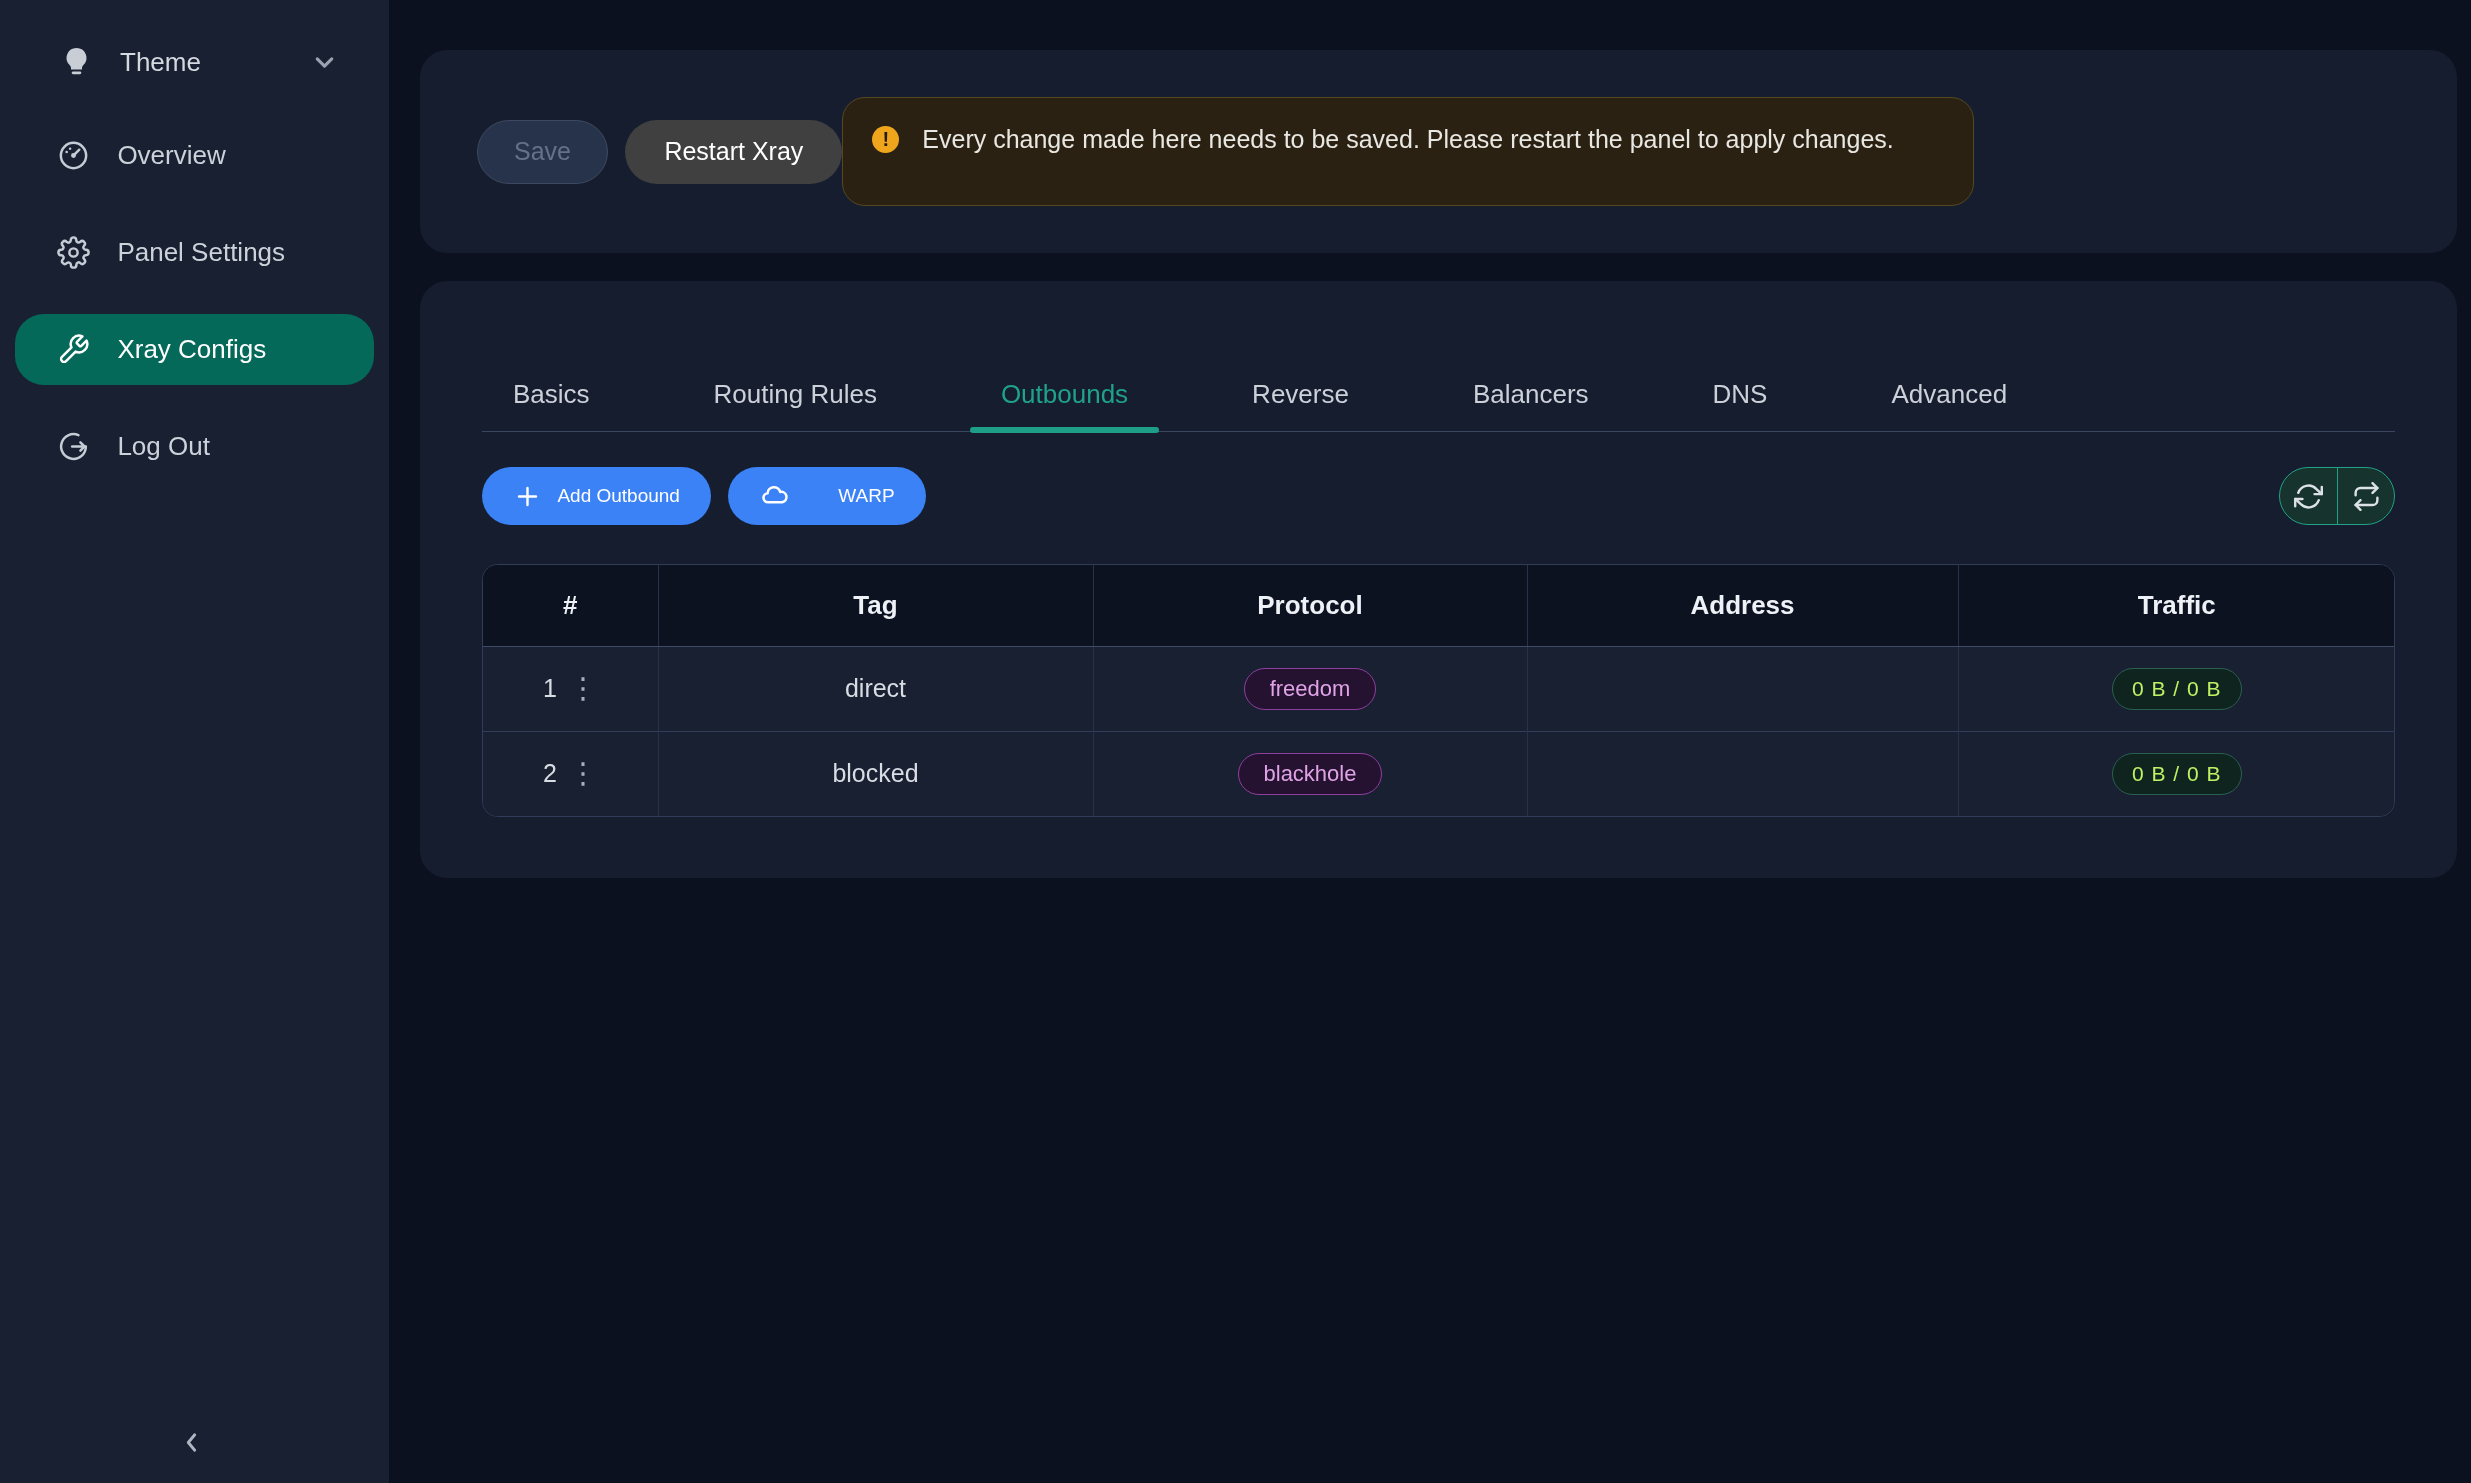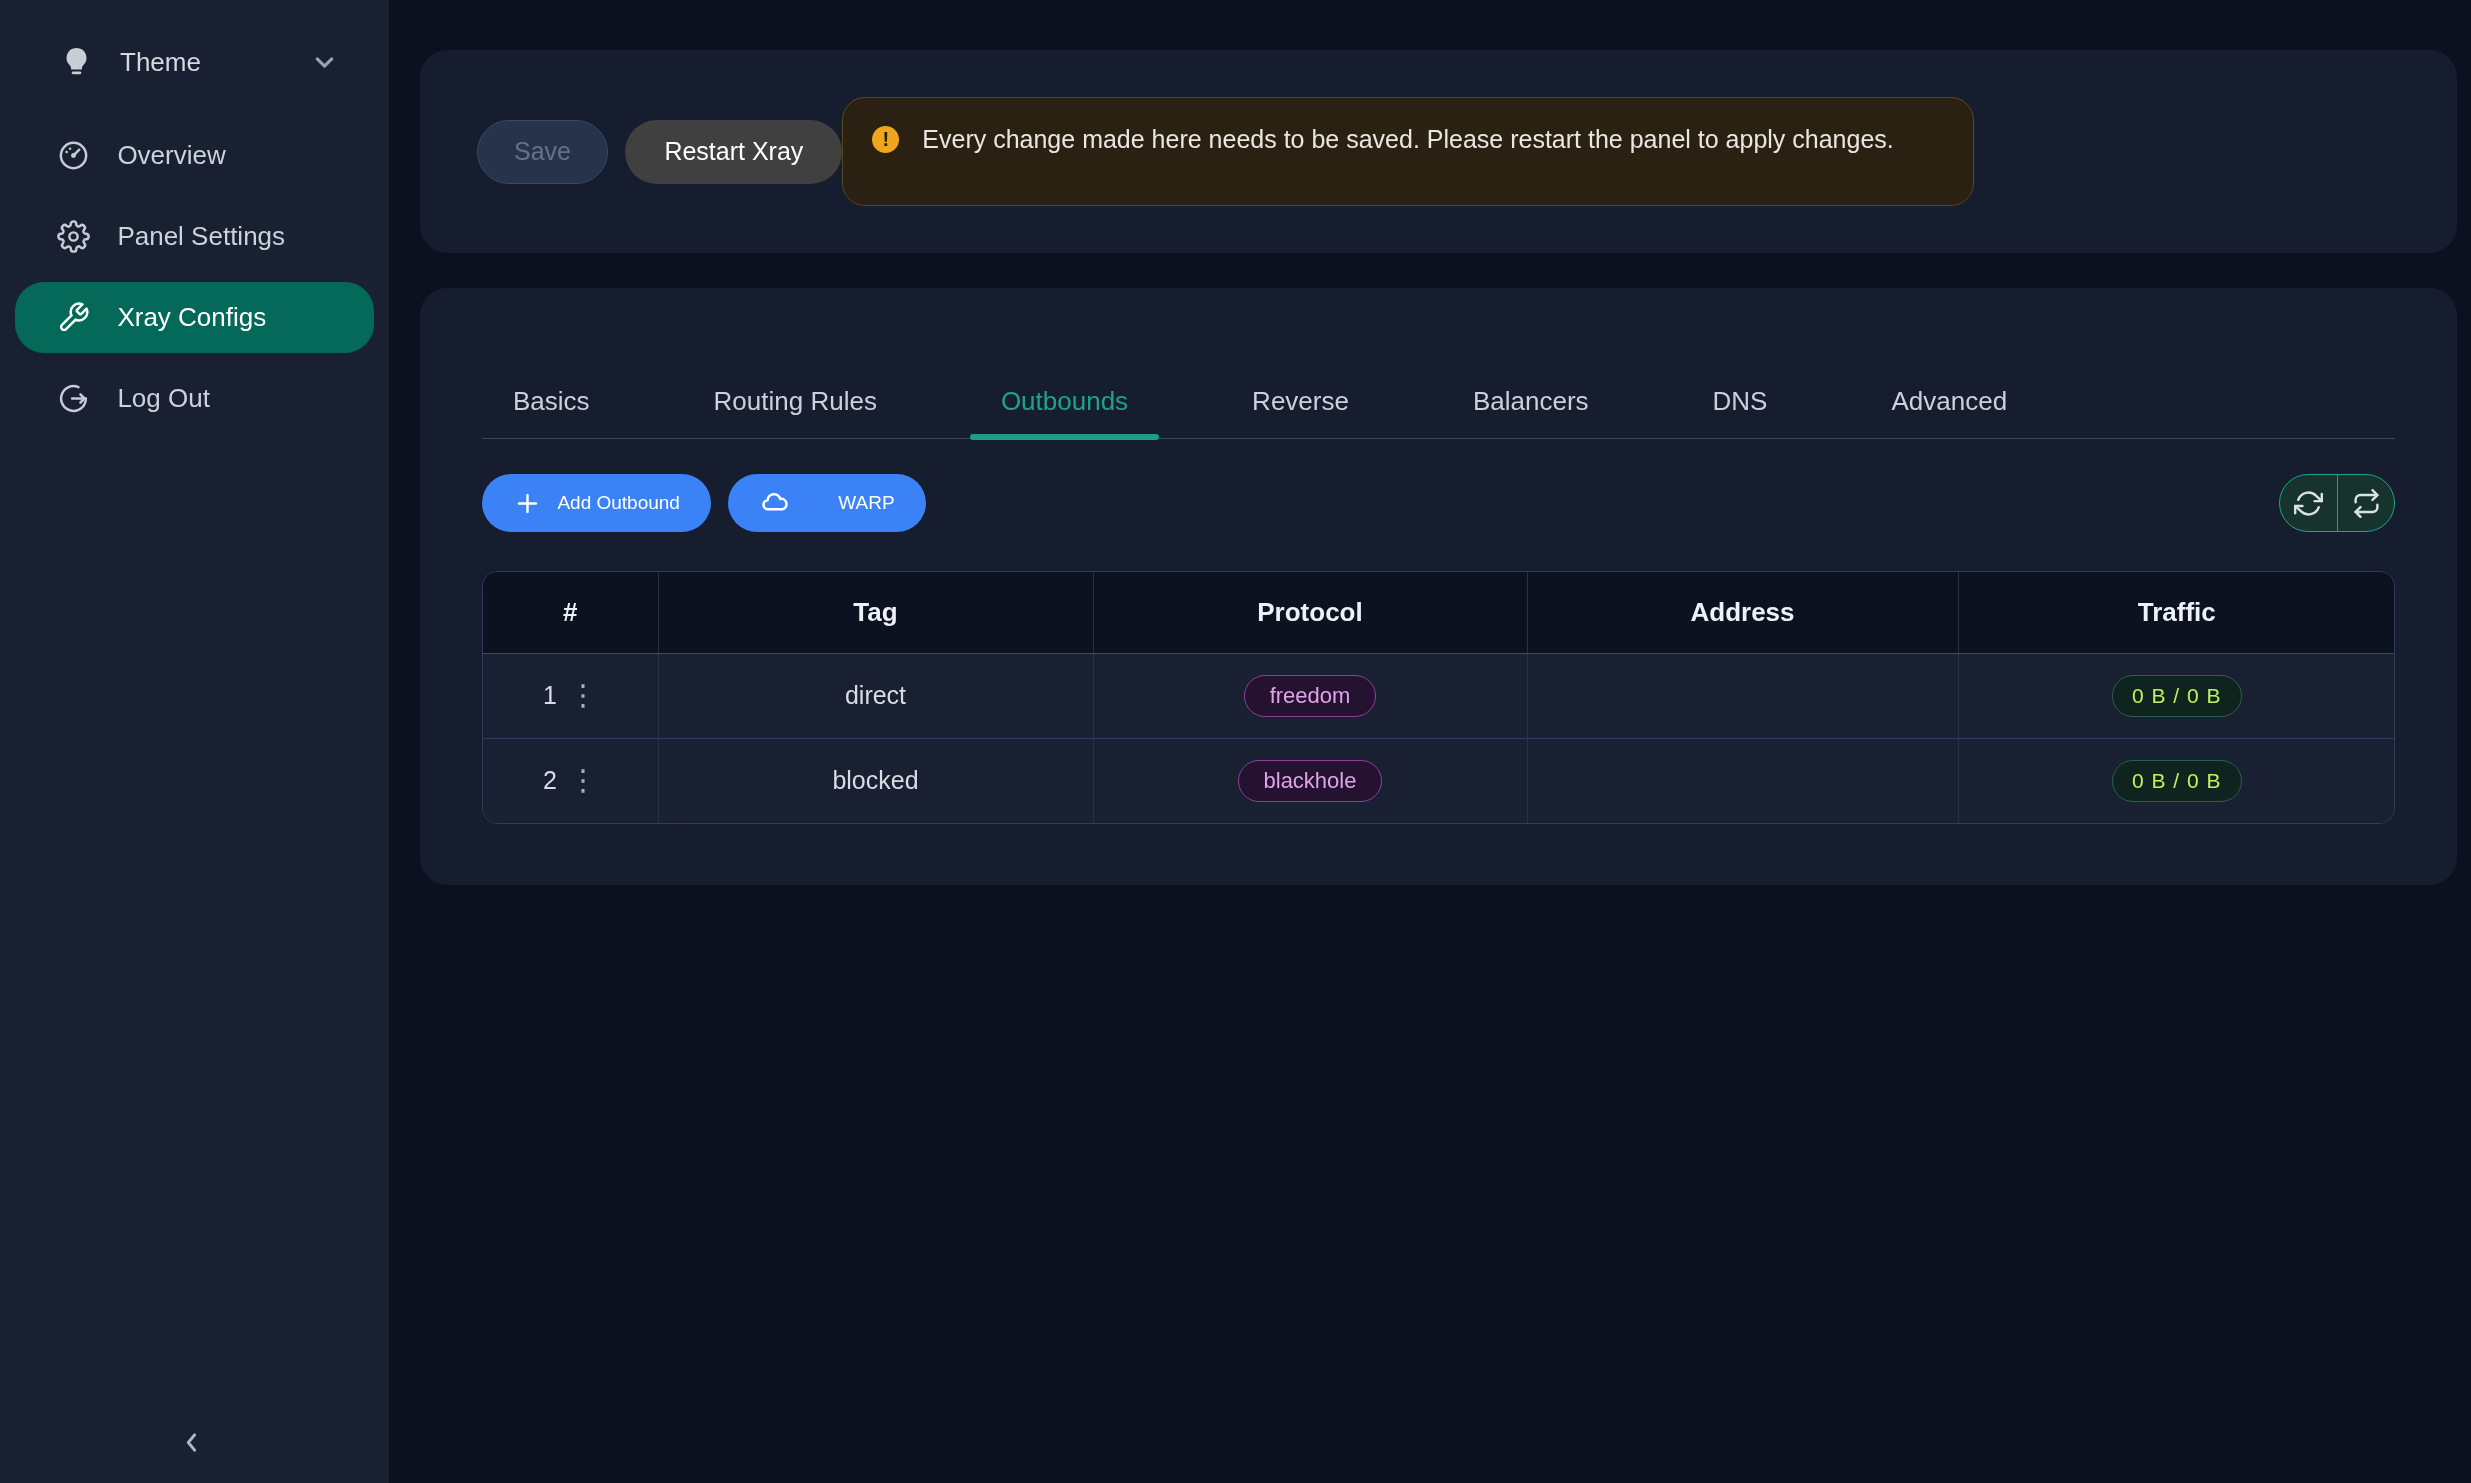--- a/index.html
+++ b/index.html
@@ -17,21 +17,21 @@
     width:389px; height:1483px; background:#182031;
     position:relative; flex-shrink:0;
   }
   .theme-row {
     margin:33px 50px 0 60px; height:58px;
     display:flex; align-items:center; cursor:pointer;justify-content:space-between;
   }
   .theme-row .bulb { color:#c9ced6; }
   .theme-label { margin-left:27px; font-size:26px; color:#d4d8df; flex:1; }
   .theme-chevron { color:#9aa2af; }
-  .menu { margin-top:29px; display:flex; flex-direction:column; gap:10px; padding:0 15.4px; }
+  .menu { margin-top:29px; display:flex; flex-direction:column; gap:26px; padding:0 15.4px; }
   .menu-item {
     height:71px; border-radius:29px; display:flex; align-items:center;
     padding-left:42px; gap:27px; font-size:26px; color:#ccd2da; cursor:pointer;
   }
   .menu-item .mi-icon { color:#c6ccd5; }
   .menu-item.active { background:#05695a; color:#ffffff; }
   .menu-item.active .mi-icon { color:#ffffff; }
   .collapse-btn {
     position:absolute; left:164px; bottom:13.5px; width:54px; height:54px;
     background:transparent; border:none; color:#aeb6c2; cursor:pointer;
@@ -59,21 +59,21 @@
     width:1132px; min-height:109px; background:#2a2113; border:1px solid #57481f;
     border-radius:23px; display:flex; align-items:flex-start; gap:23px; padding:21px 29px;
   }
   .alert-icon {
     width:27px; height:27px; border-radius:50%; background:#efa51c; color:#241b08;
     font-weight:700; font-size:20px; display:flex; align-items:center; justify-content:center;
     margin-top:6.8px; flex-shrink:0;
   }
   .alert-text { color:#e9e7e2; font-size:25px; line-height:41px; max-width:1014px; }
 
-  .config-card { margin-top:35px; height:597px; padding:0 62px; }
+  .config-card { margin-top:28px; height:597px; padding:0 62px; }
   .tabs { margin-top:0; padding-top:77px; height:151px; display:flex; gap:62px; border-bottom:1.9px solid #3a4560; }
   .tab {
     padding:0 31px; font-size:26px; color:#ccd1d9; display:flex; align-items:center;
     position:relative; cursor:pointer; white-space:nowrap;
   }
   .tab.active { color:#20a189; }
   .tab.active::after {
     content:""; position:absolute; left:0; right:0; bottom:-1.9px; height:5.8px;
     background:#1d9e86; border-radius:2.9px;
   }

